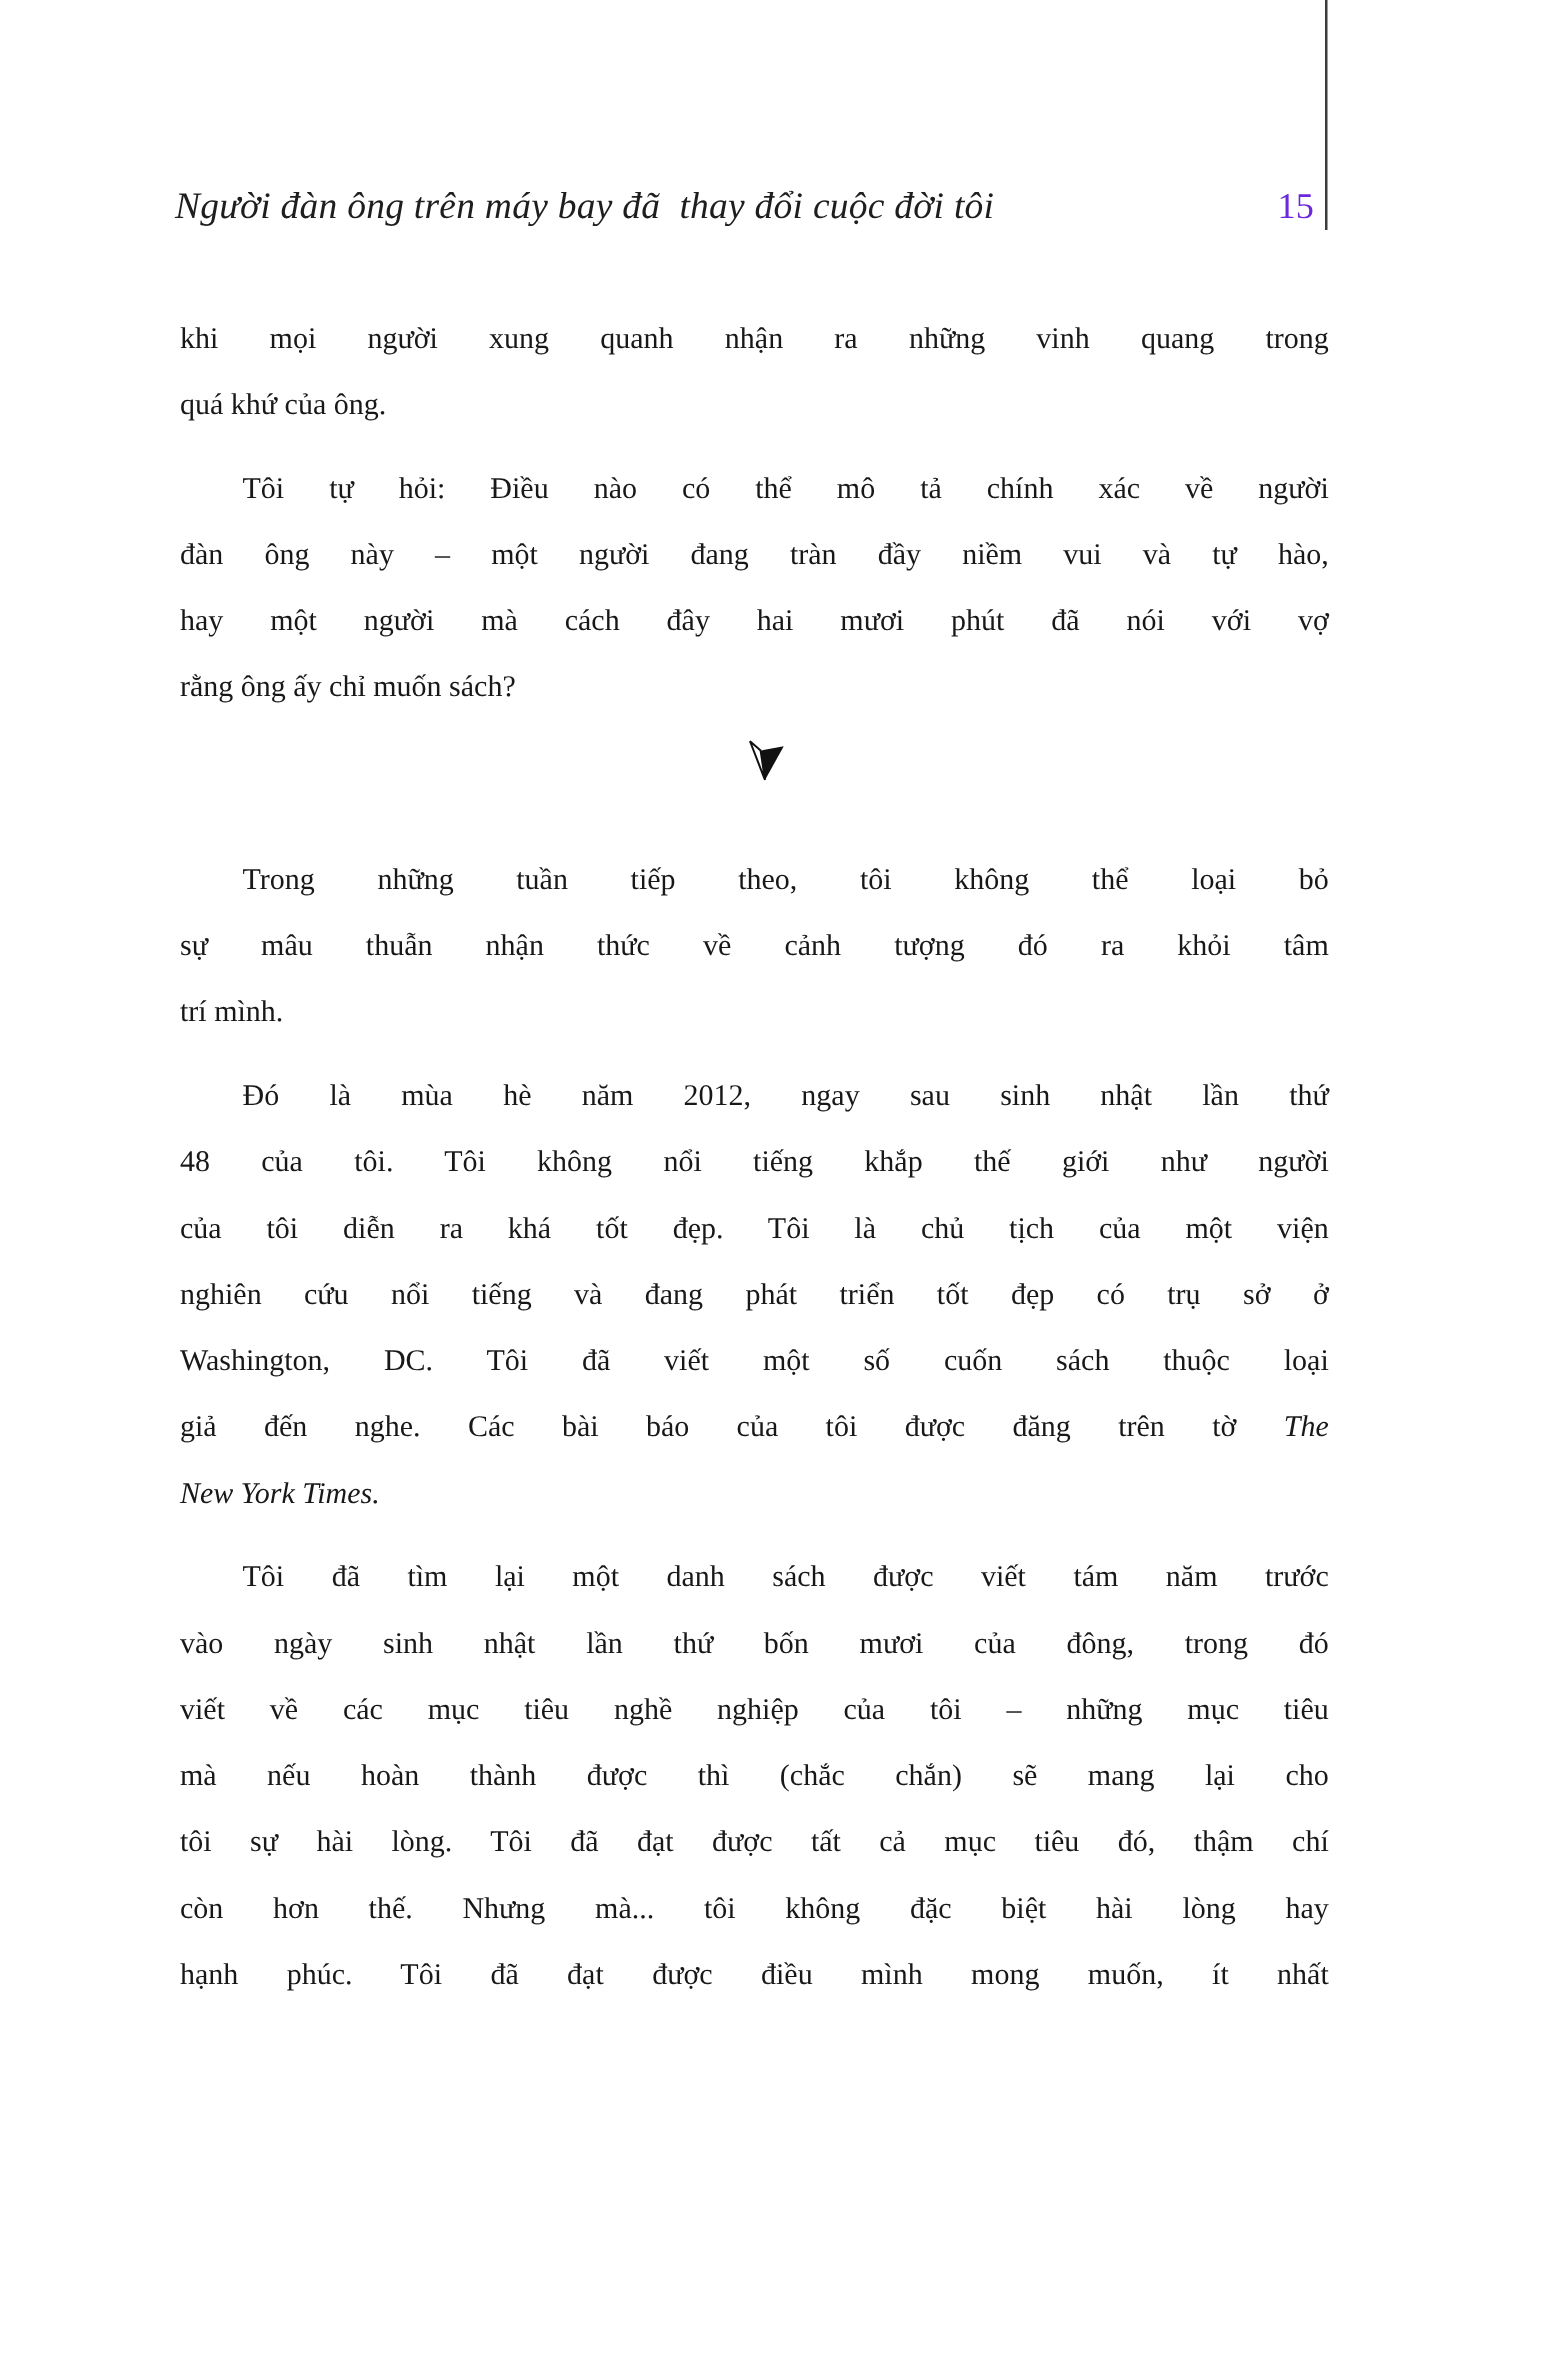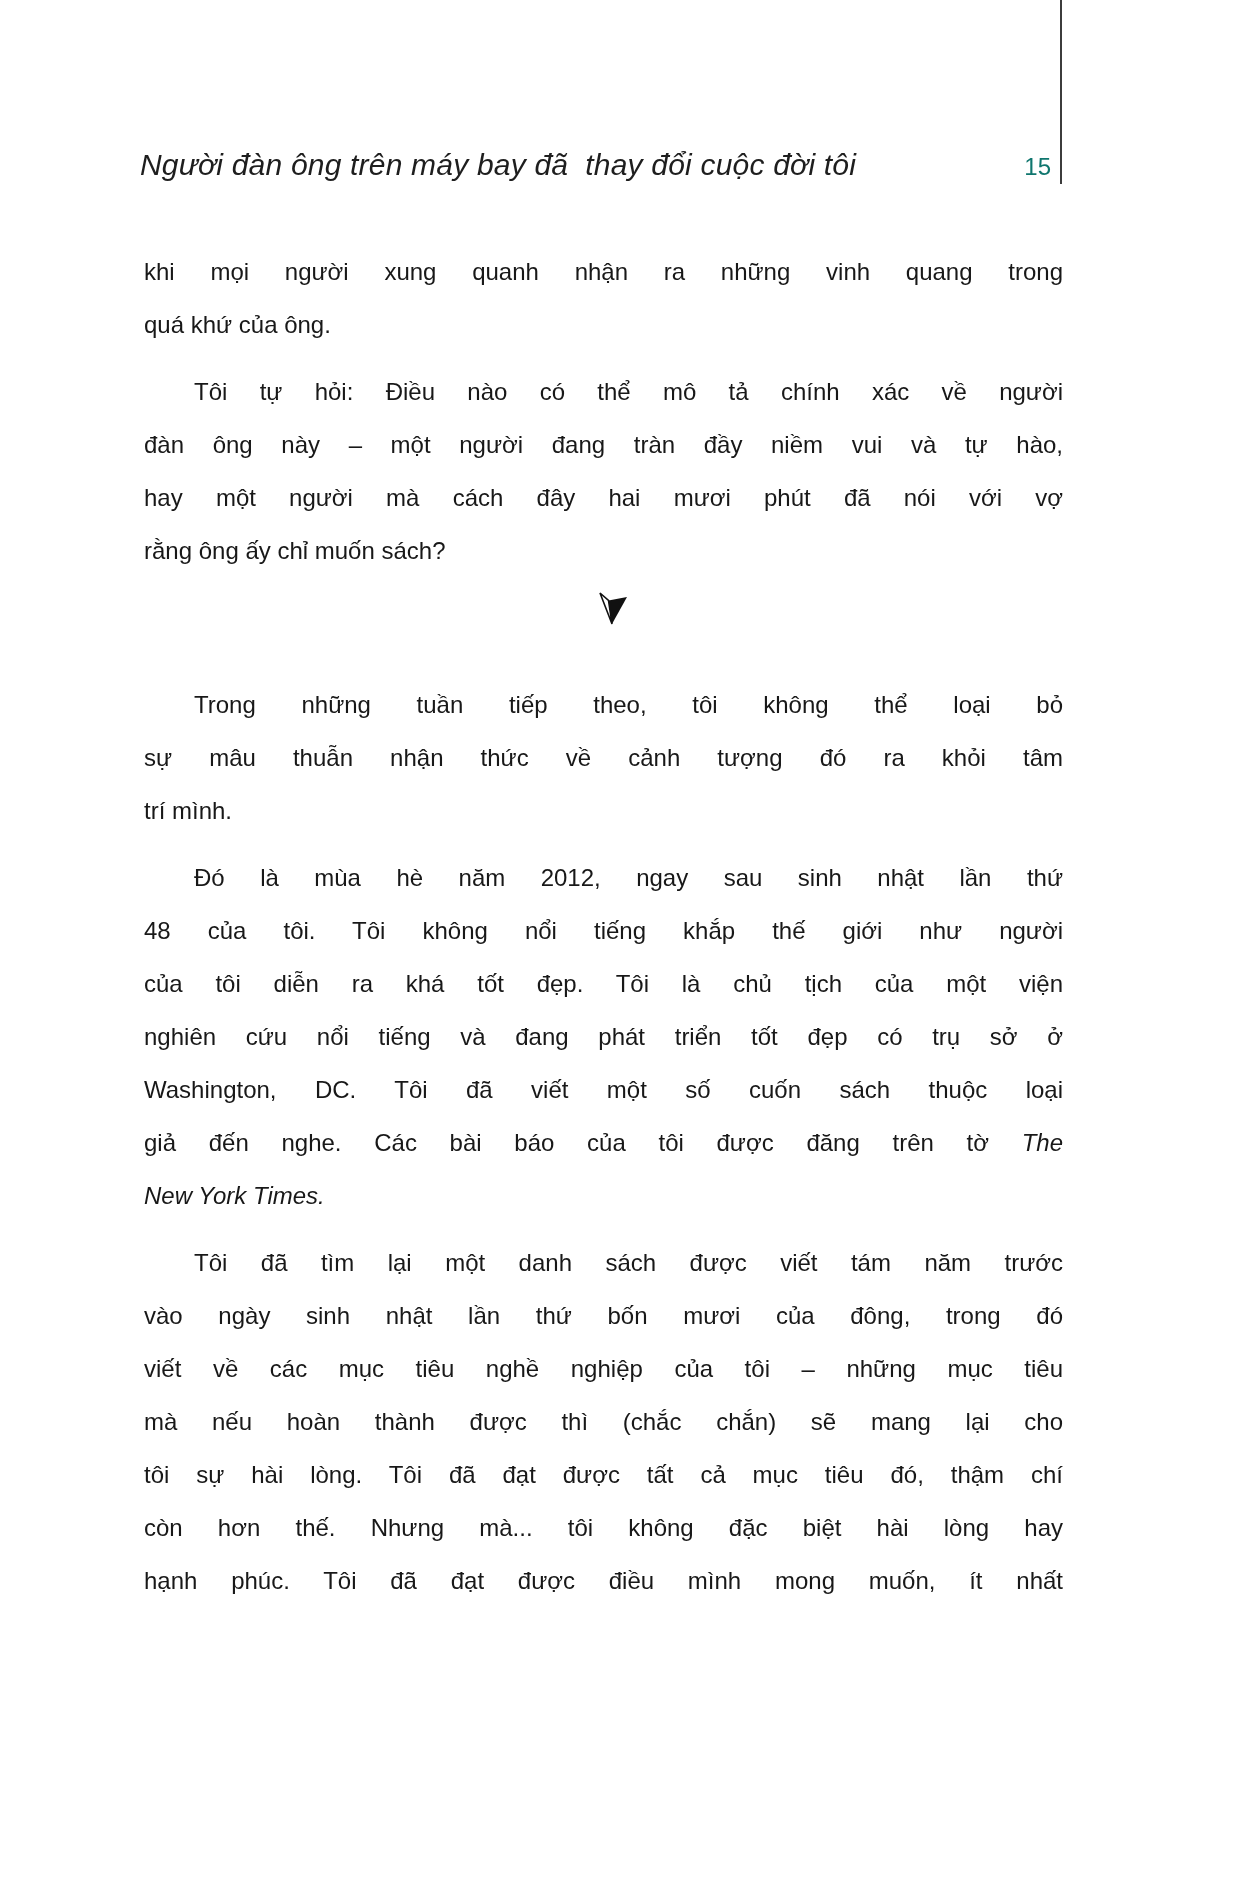--- a/index.html
+++ b/index.html
@@ -2,21 +2,21 @@
 <html><head>
 <meta charset="utf-8">
 <style>
   html, body { margin: 0; padding: 0; background: #e8e8e8; }
   .page {
     position: relative;
     width: 1245px;
     height: 1898px;
     margin: 0 auto;
     background: #ffffff;
-    font-family: Liberation Sans, sans-serif;
+    font-family: Liberation Serif, serif;
     color: #181818;
     overflow: hidden;
   }
   
   .corner-rule {
     position: absolute;
     left: 1060px;
     top: 0;
     width: 2px;
     height: 184px;
@@ -34,23 +34,23 @@
   }
   .header-title {
     font-style: italic;
     font-size: 30px;
     line-height: 38px;
     color: #1e1e1e;
     white-space: pre;
     letter-spacing: 0.2px;
   }
   .page-number {
-    font-size: 24px;
+    font-size: 29px;
     line-height: 38px;
-    color: #0f766e;
+    color: #6d28d9;
     padding-right: 12px;
   }
   
   .text-column {
     position: absolute;
     left: 144px;
     top: 245px;
     width: 919px;
   }
   .block + .block { margin-top: 14px; }

